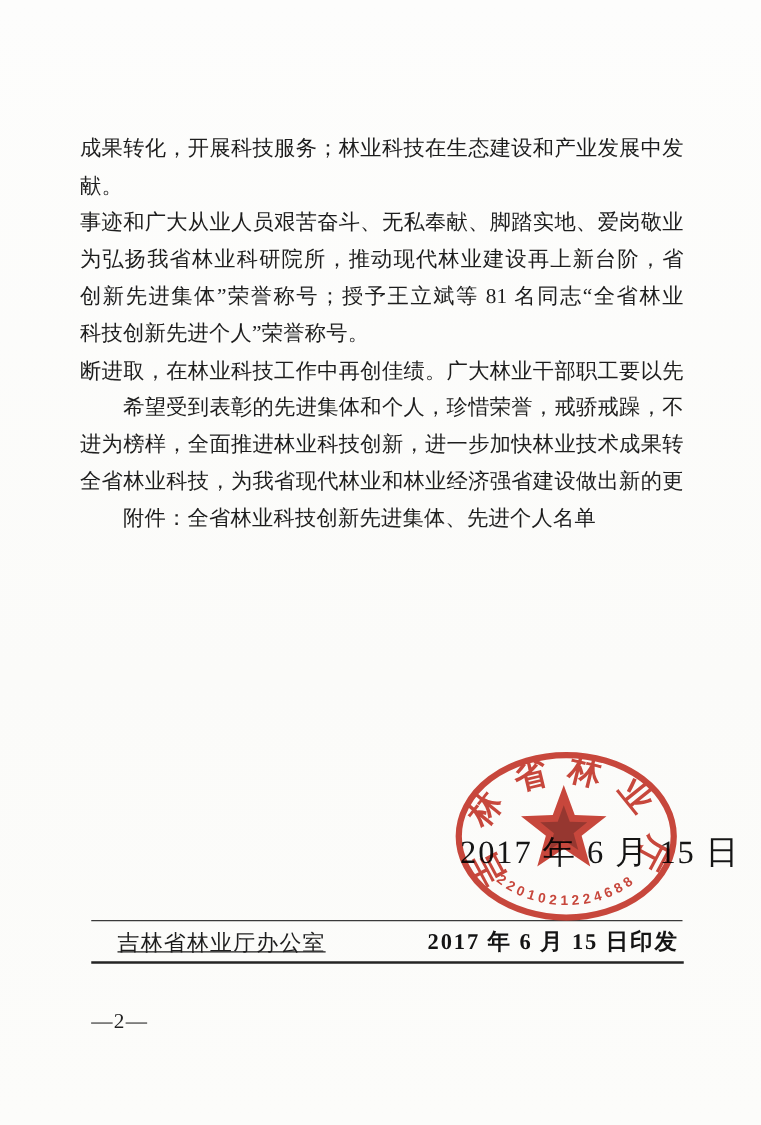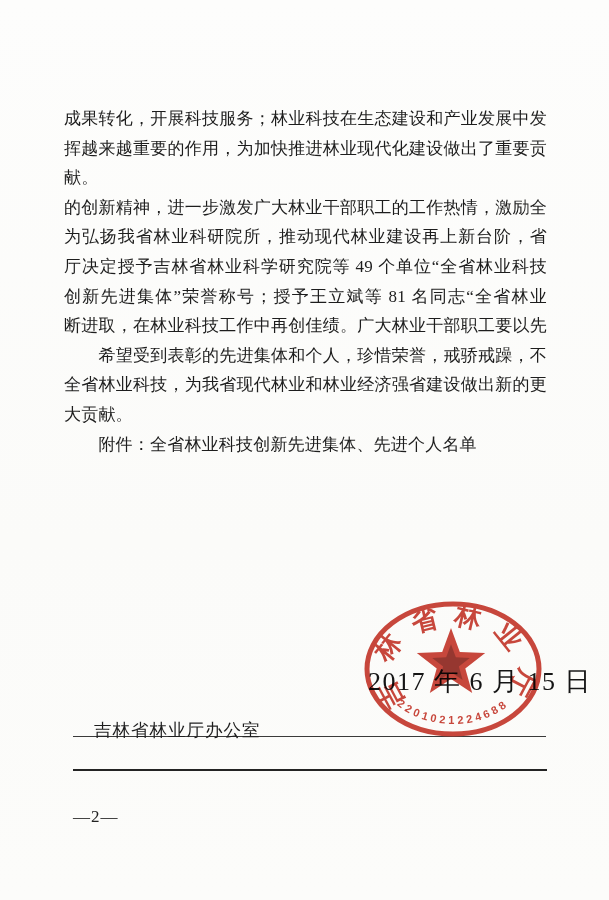--- a/index.html
+++ b/index.html
@@ -54,53 +54,53 @@
     position: absolute; left: 73px; top: 736px;
     width: 473px; height: 0;
     border-top: 1.6px solid #3a3a3a;
   }
   .rule-bottom {
     position: absolute; left: 73px; top: 769px;
     width: 474px; height: 0;
     border-top: 2.6px solid #242424;
   }
   .footer-issuer {
-    position: absolute; left: 94px; top: 718px;
+    position: absolute; left: 94px; top: 742px;
     font-size: 17.5px; letter-spacing: 1px; color: #1d1d1d;
     white-space: nowrap;
+    text-decoration: underline;
   }
   .footer-printdate {
     position: absolute; right: 66px; top: 741px;
     font-size: 18px; letter-spacing: 1.5px; color: #141414;
     font-weight: 600; white-space: nowrap;
   }
   .page-number {
     position: absolute; left: 73px; top: 807px;
     font-size: 17px; letter-spacing: 1px; color: #222;
   }
 </style>
 </head>
 <body>
 
 <div class="page">
 
   <div class="doc-body">
     <div class="ln">成果转化，开展科技服务；林业科技在生态建设和产业发展中发</div>
-    <div class="ln">挥越来越重要的作用，为加快推进林业现代化建设做出了重要贡</div>
     <div class="ln last">献。</div>
 
-    <div class="ln">的创新精神，进一步激发广大林业干部职工的工作热情，激励全</div>
+    <div class="ln">事迹和广大从业人员艰苦奋斗、无私奉献、脚踏实地、爱岗敬业</div>
     <div class="ln">为弘扬我省林业科研院所，推动现代林业建设再上新台阶，省</div>
-    <div class="ln">厅决定授予吉林省林业科学研究院等 49 个单位“全省林业科技</div>
     <div class="ln">创新先进集体”荣誉称号；授予王立斌等 81 名同志“全省林业</div>
+    <div class="ln last">科技创新先进个人”荣誉称号。</div>
 
     <div class="ln">断进取，在林业科技工作中再创佳绩。广大林业干部职工要以先</div>
     <div class="ln">　　希望受到表彰的先进集体和个人，珍惜荣誉，戒骄戒躁，不</div>
+    <div class="ln">进为榜样，全面推进林业科技创新，进一步加快林业技术成果转</div>
     <div class="ln">全省林业科技，为我省现代林业和林业经济强省建设做出新的更</div>
-    <div class="ln last">大贡献。</div>
 
     <div class="ln last">　　附件：全省林业科技创新先进集体、先进个人名单</div>
   </div>
 
   <div class="issue-date">2017 年 6 月 15 日</div>
 
   <svg class="seal" viewBox="0 0 184 140" xmlns="http://www.w3.org/2000/svg">
     <defs>
       <path id="sealTopArc" d="M 41.2 94.2 A 62 44 0 1 1 142.8 94.2" fill="none"></path>
       <path id="sealBottomArc" d="M 24.9 92.2 A 74 55 0 0 0 159.1 92.2" fill="none"></path>
@@ -115,17 +115,18 @@
       <textPath href="#sealTopArc" startOffset="50%">吉林省林业厅</textPath>
     </text>
 
     <text font-size="11" font-weight="bold" fill="#c43a2e" letter-spacing="3.2" text-anchor="middle" font-family="Liberation Sans, sans-serif">
       <textPath href="#sealBottomArc" startOffset="50%">2201021224688</textPath>
     </text>
   </svg>
 
   <div class="rule-top"></div>
   <div class="footer-issuer">吉林省林业厅办公室</div>
+  <div class="footer-printdate">2017 年 6 月 15 日印发</div>
   <div class="rule-bottom"></div>
 
   <div class="page-number">—2—</div>
 
 </div>
 
 </body></html>

